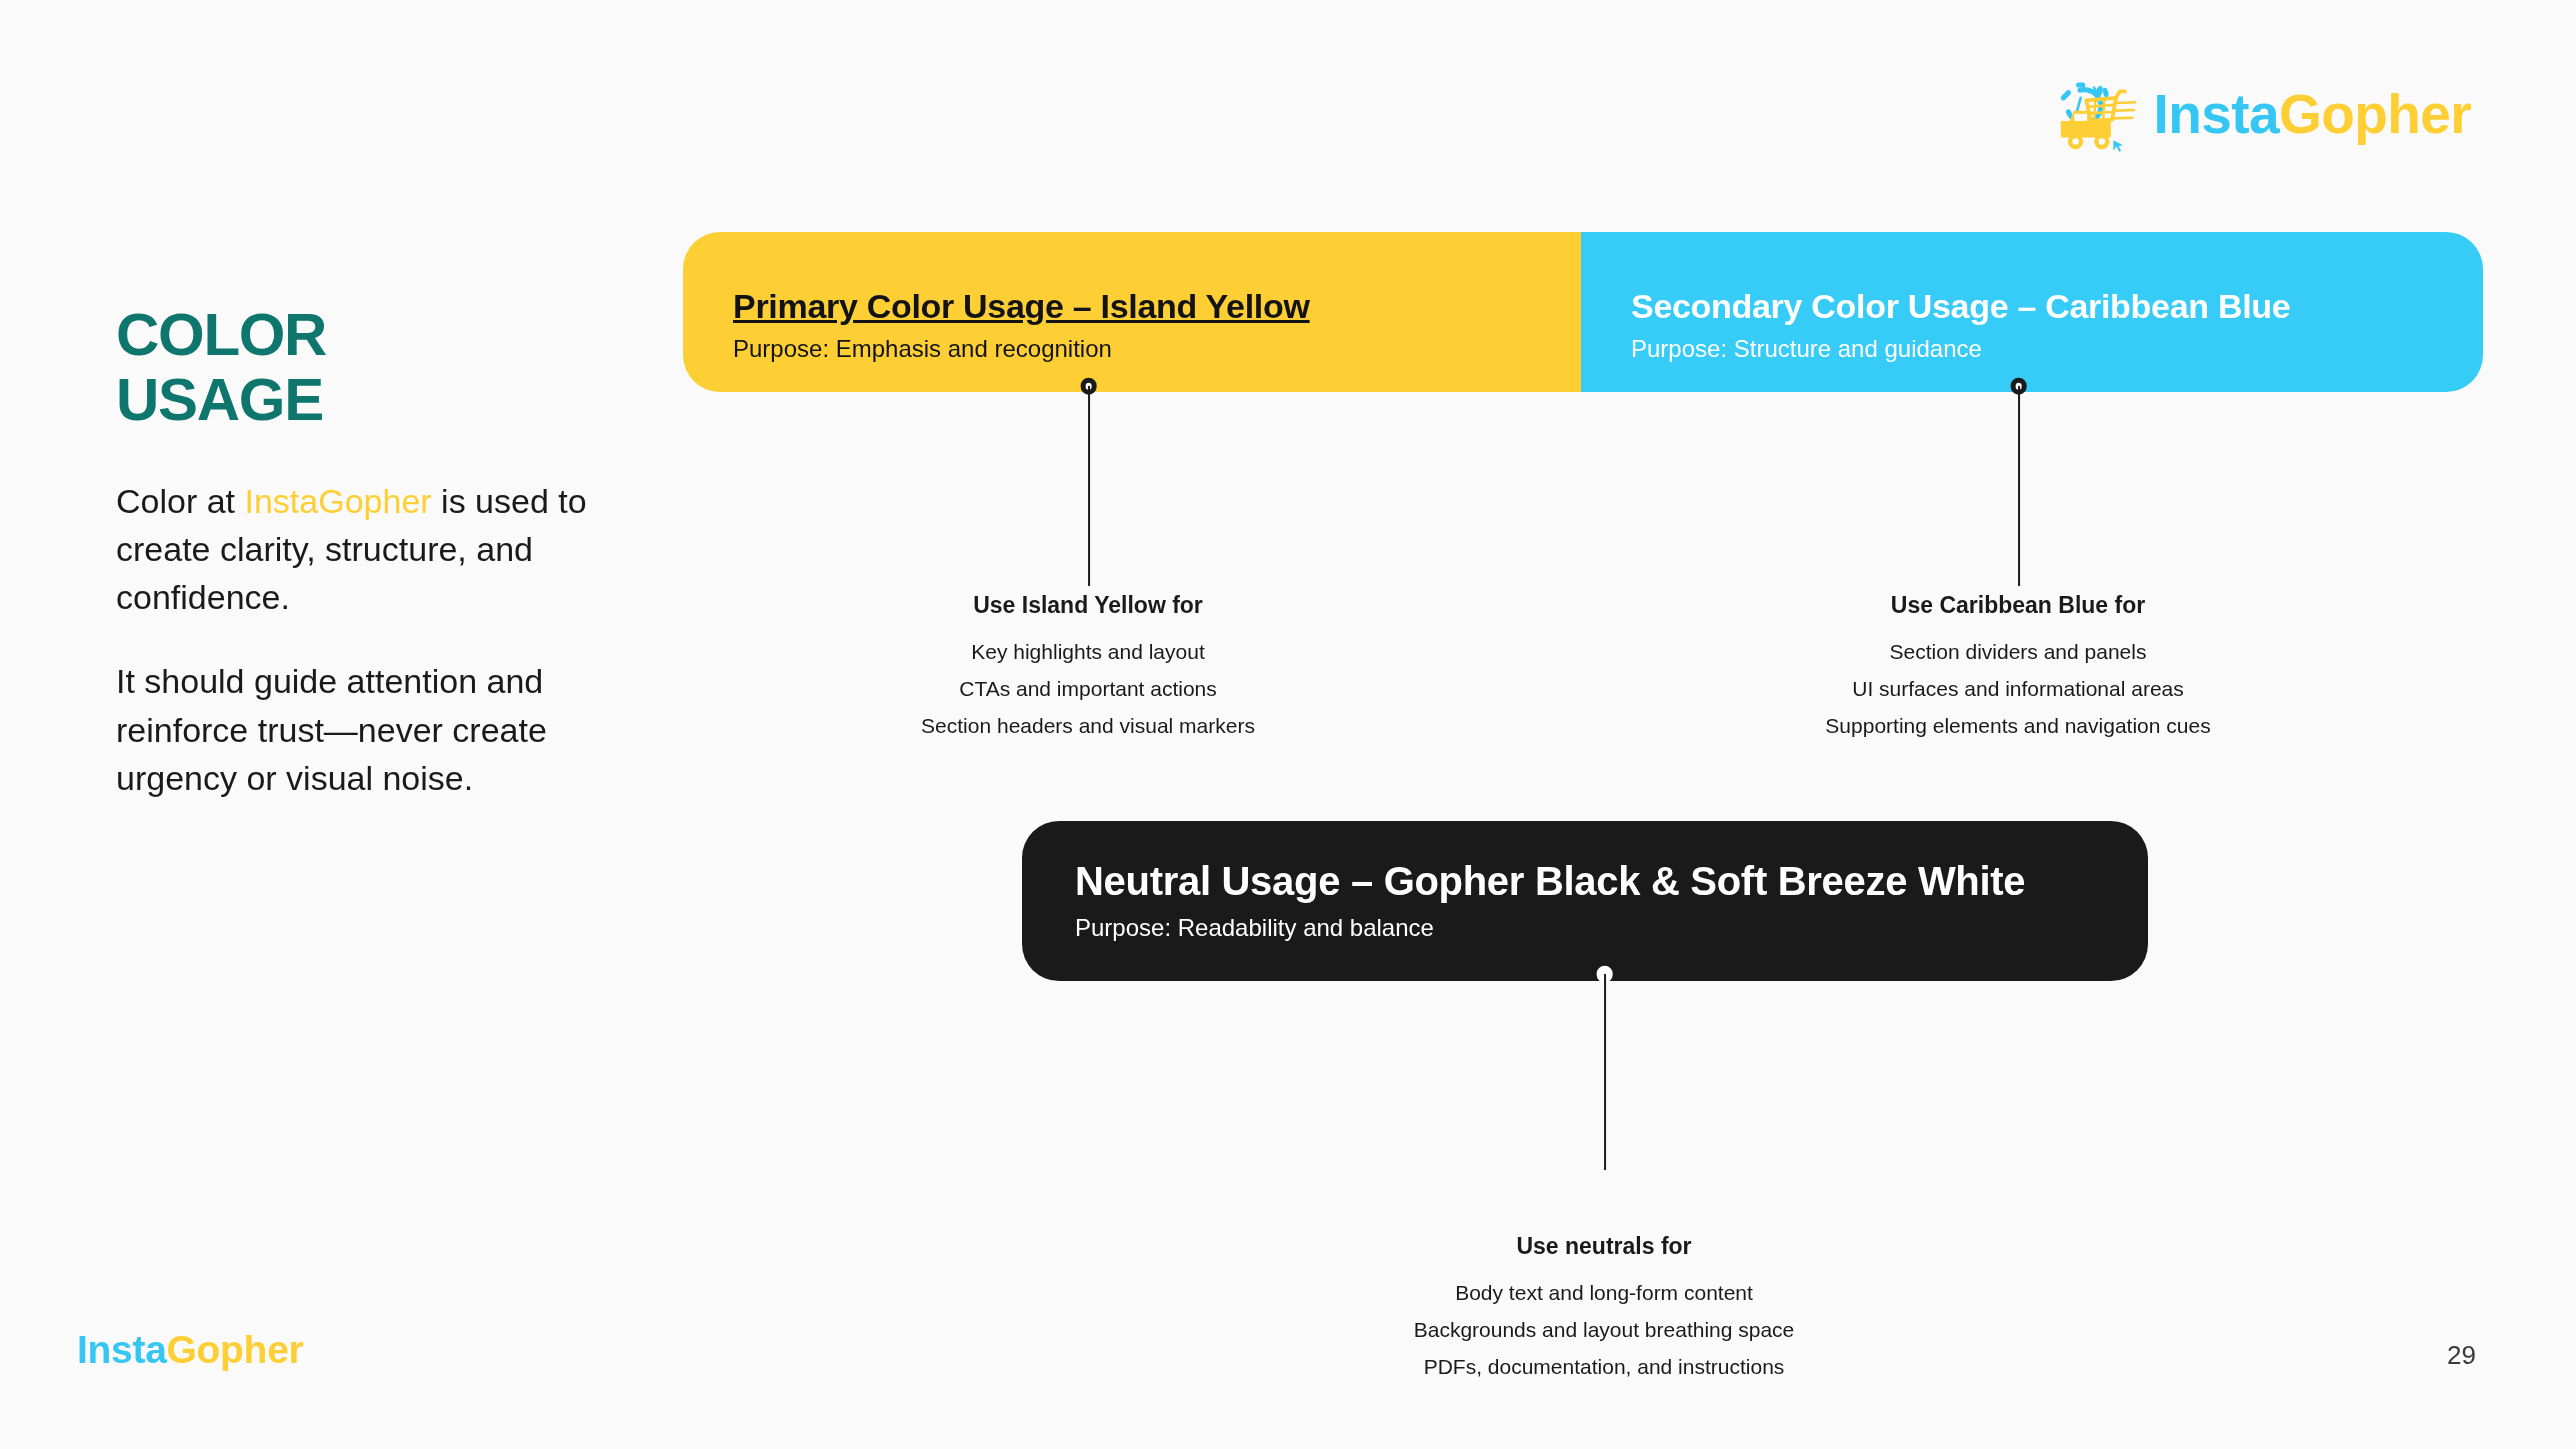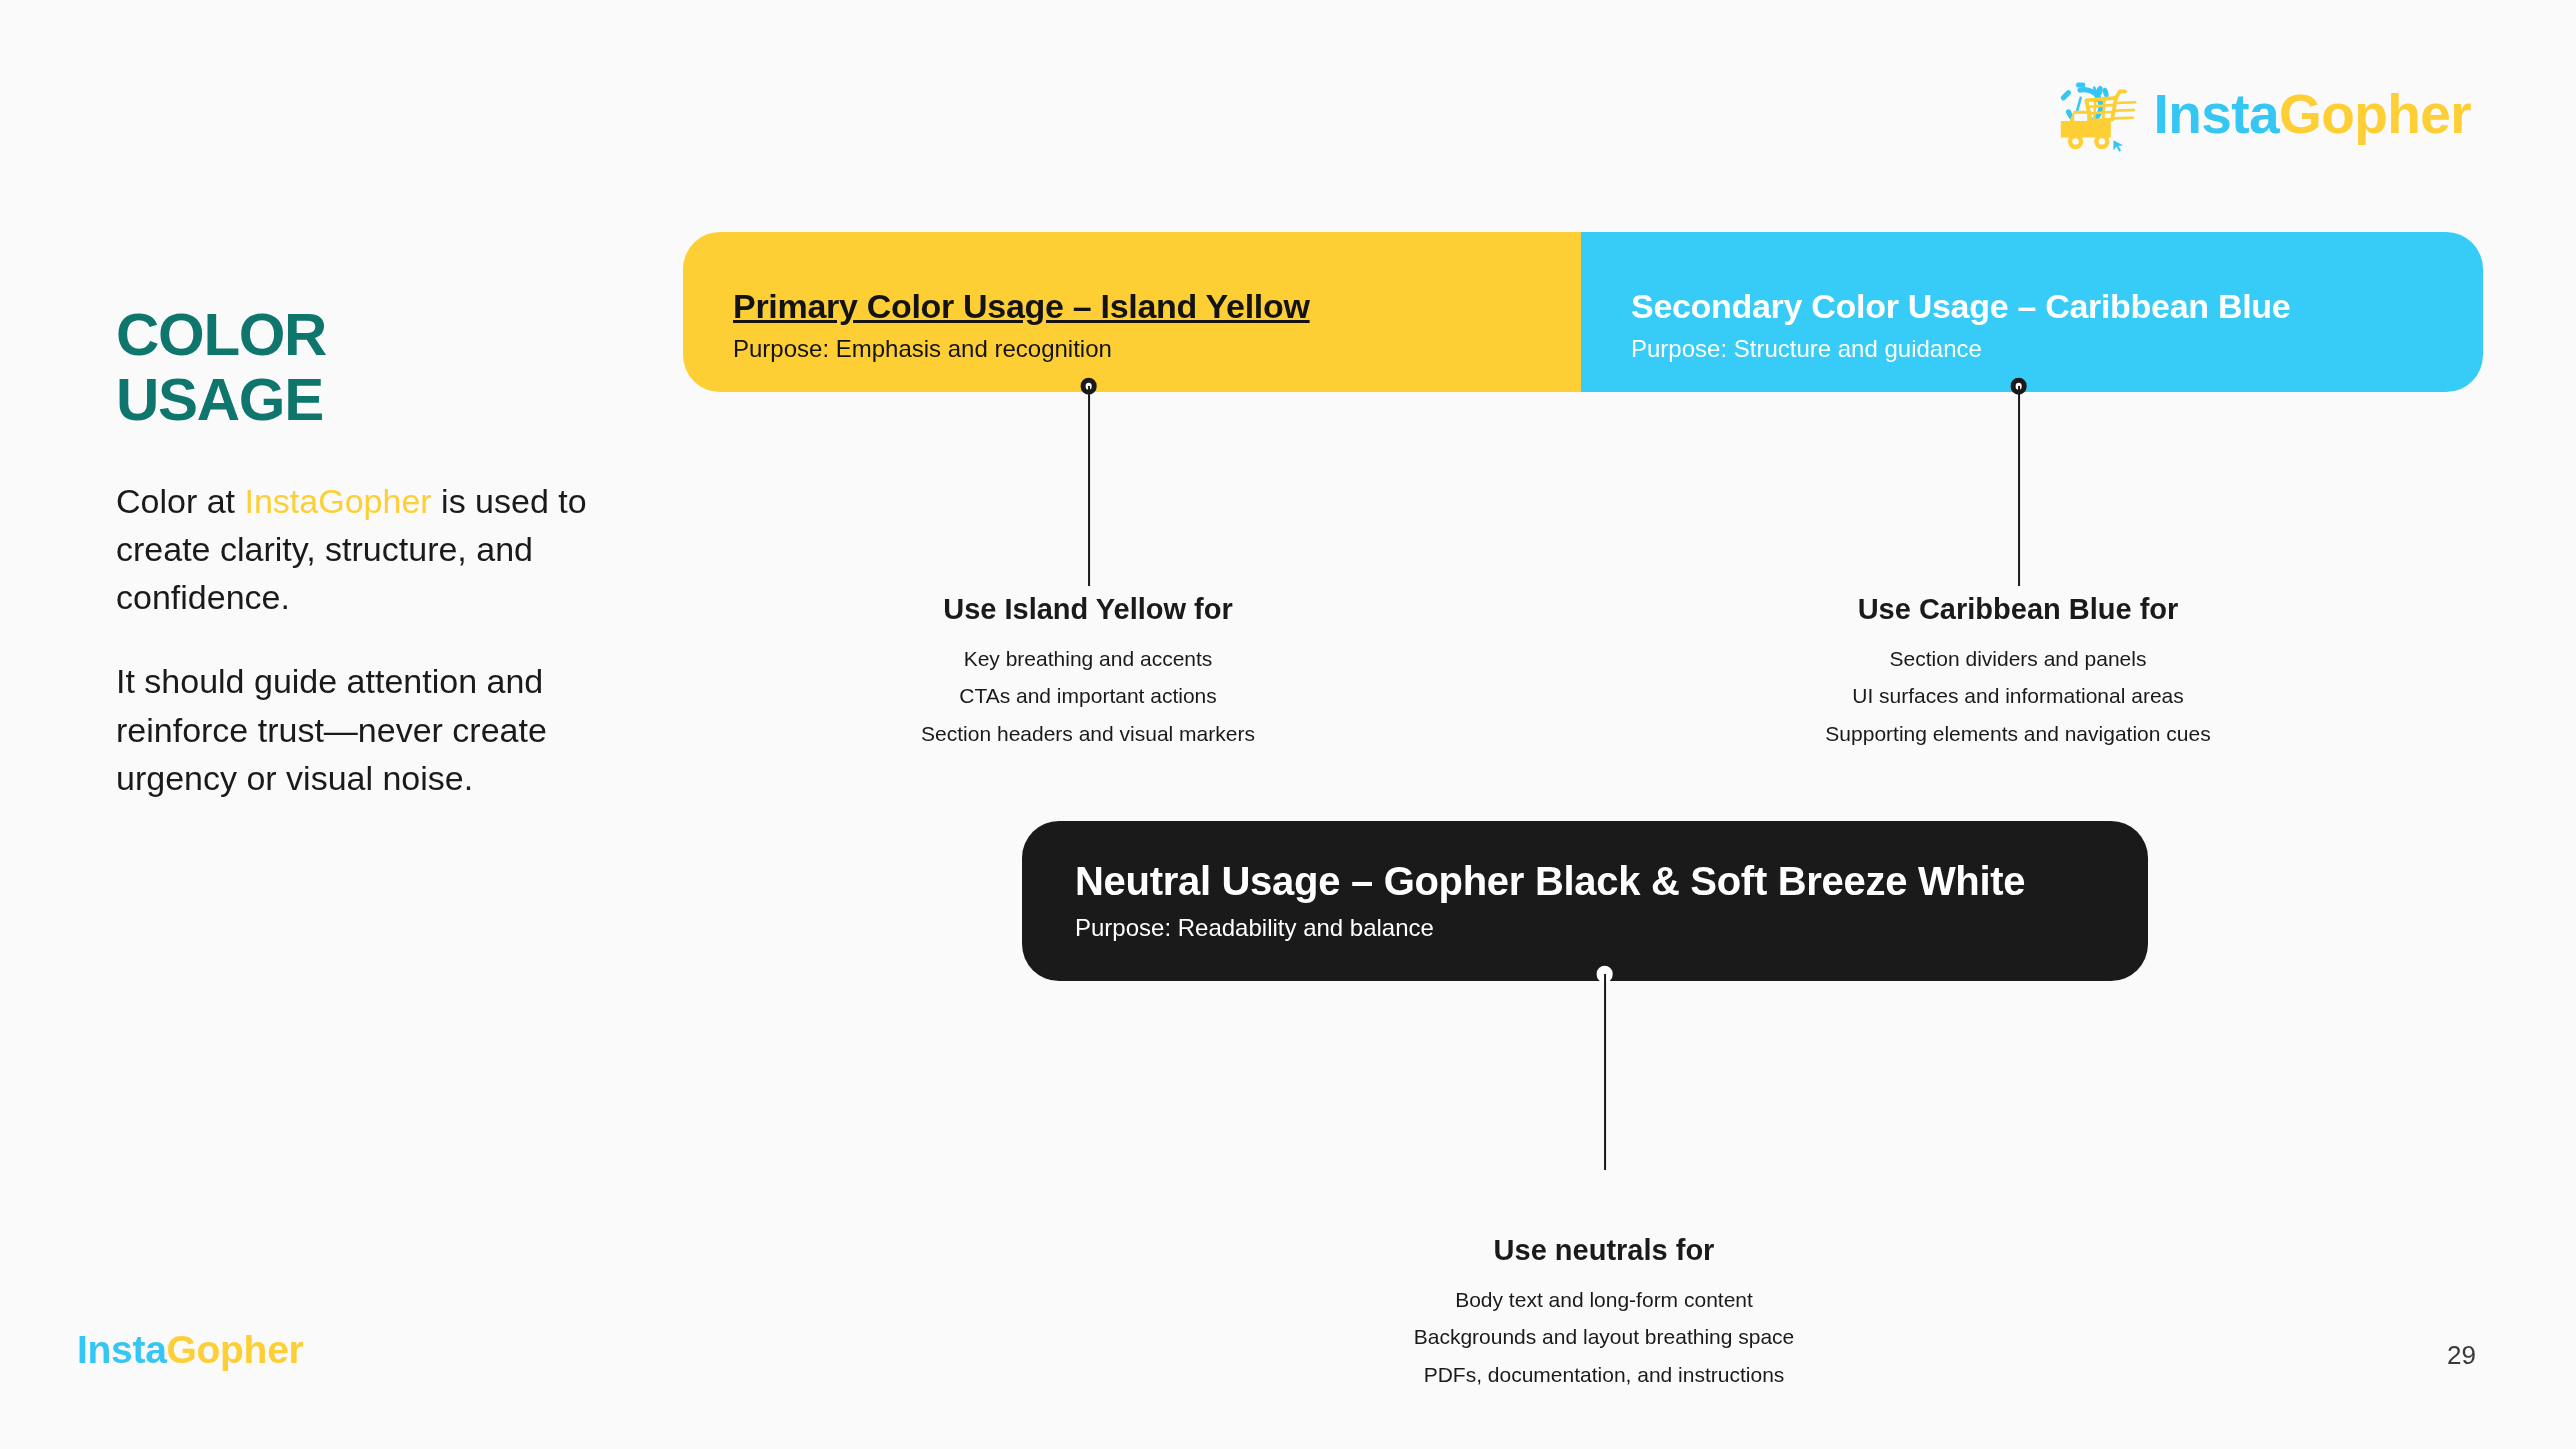--- a/index.html
+++ b/index.html
@@ -133,21 +133,21 @@
   .conn-neutral  { left:1604px; top:974px; width:1.3px; height:196px; }
   .conn-neutral .stem  { top:0; height:196px; }
 
   
   .callout {
     position:absolute;
     text-align:center;
     color:#1A1A1A;
   }
   .callout-head {
-    font-size:29px;
+    font-size:23px;
     font-weight:bold;
     line-height:1.2;
     margin-bottom:13px;
     white-space:nowrap;
   }
   .callout-line {
     font-size:21px;
     font-weight:400;
     line-height:1.78;
     white-space:nowrap;
@@ -237,21 +237,21 @@
     <div class="dot-ring"></div>
     <div class="stem"></div>
   </div>
   <div class="connector conn-secondary">
     <div class="dot-ring"></div>
     <div class="stem"></div>
   </div>
 
   <div class="callout callout-primary">
     <div class="callout-head">Use Island Yellow for</div>
-    <div class="callout-line">Key breathing and accents</div>
+    <div class="callout-line">Key highlights and layout</div>
     <div class="callout-line">CTAs and important actions</div>
     <div class="callout-line">Section headers and visual markers</div>
   </div>
   <div class="callout callout-secondary">
     <div class="callout-head">Use Caribbean Blue for</div>
     <div class="callout-line">Section dividers and panels</div>
     <div class="callout-line">UI surfaces and informational areas</div>
     <div class="callout-line">Supporting elements and navigation cues</div>
   </div>
 

